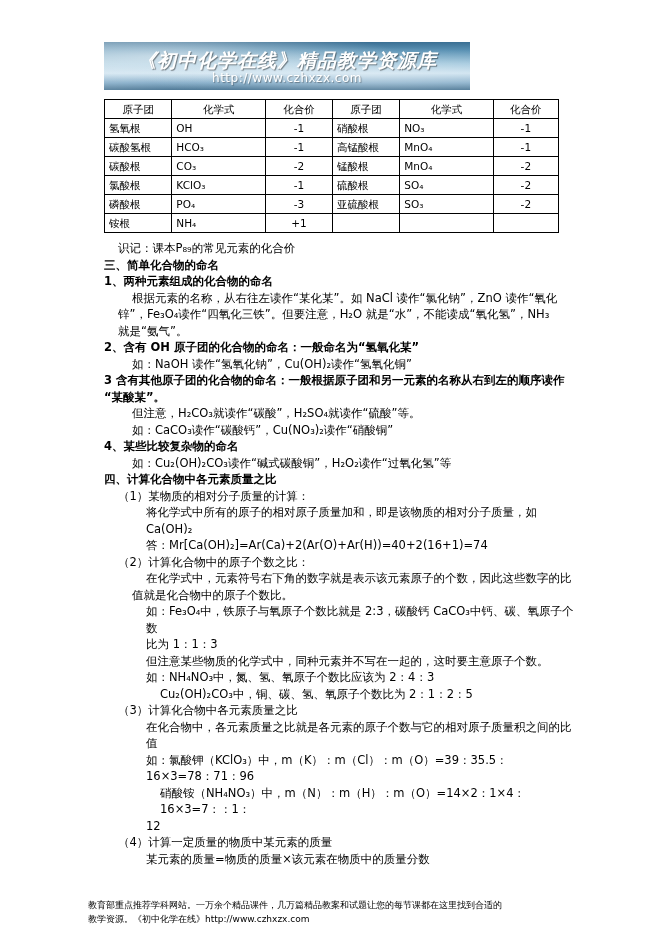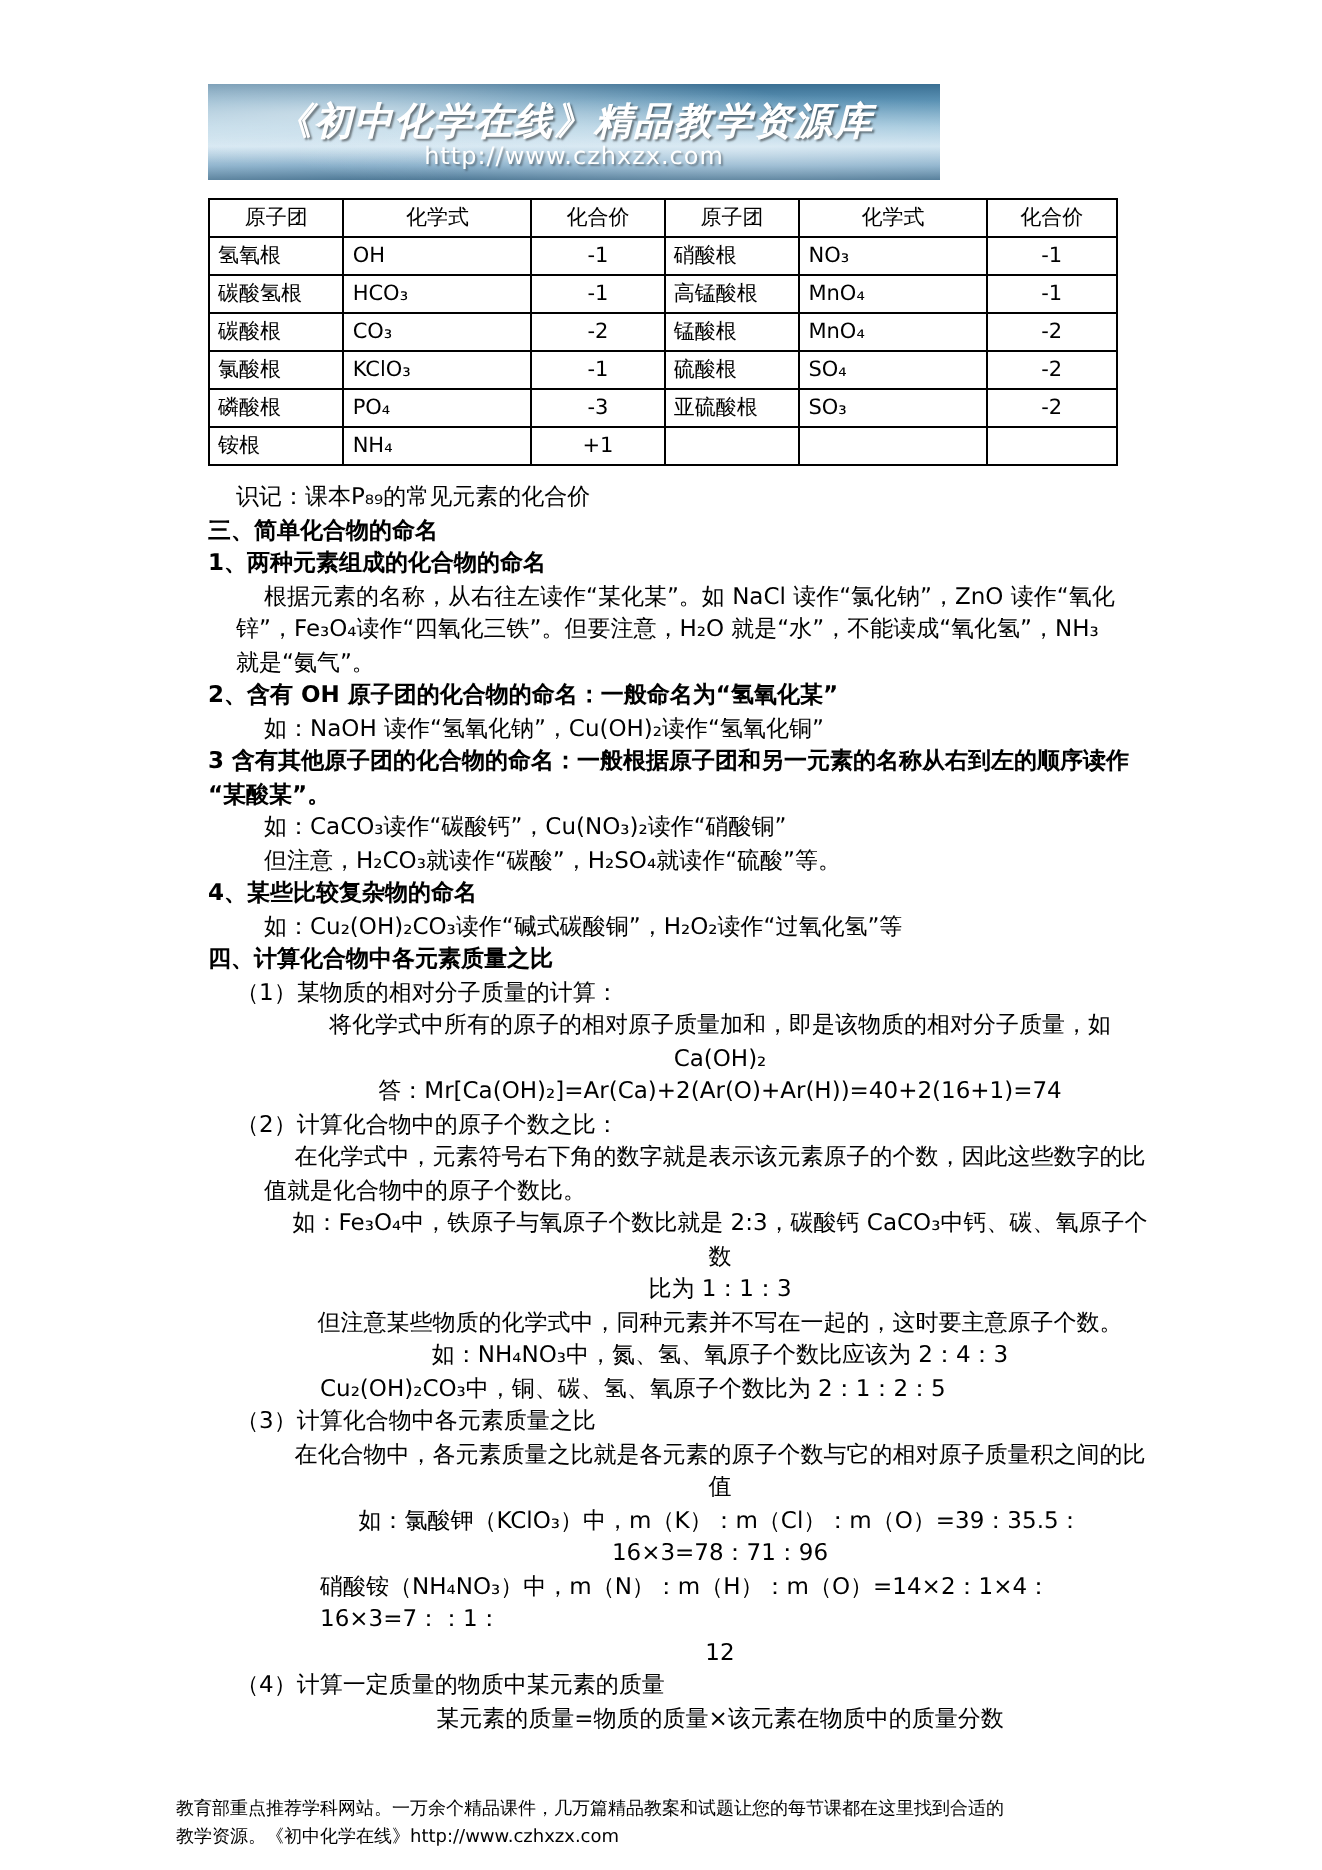--- a/index.html
+++ b/index.html
@@ -100,21 +100,21 @@
     top: 240px;
     width: 470px;
     font-size: 11.5px;
     line-height: 16.5px;
     font-family: "DejaVu Sans", "Liberation Sans", sans-serif;
   }
   .content p { margin: 0; }
   .bold { font-weight: bold; }
   .i2 { padding-left: 14px; }
   .i3 { padding-left: 28px; }
-  .i4 { padding-left: 42px; text-align: center; }
+  .i4 { padding-left: 42px; }
   .i5 { padding-left: 56px; }
   
   .footer {
     position: absolute;
     left: 88px;
     top: 866px;
     width: 500px;
     font-size: 9px;
     line-height: 14px;
     color: #000;
@@ -201,22 +201,22 @@
     <p class="i2">识记：课本P₈₉的常见元素的化合价</p>
     <p class="bold">三、简单化合物的命名</p>
     <p class="bold">1、两种元素组成的化合物的命名</p>
     <p class="i3">根据元素的名称，从右往左读作“某化某”。如 NaCl 读作“氯化钠”，ZnO 读作“氧化</p>
     <p class="i2">锌”，Fe₃O₄读作“四氧化三铁”。但要注意，H₂O 就是“水”，不能读成“氧化氢”，NH₃</p>
     <p class="i2">就是“氨气”。</p>
     <p class="bold">2、含有 OH 原子团的化合物的命名：一般命名为“氢氧化某”</p>
     <p class="i3">如：NaOH 读作“氢氧化钠”，Cu(OH)₂读作“氢氧化铜”</p>
     <p class="bold">3 含有其他原子团的化合物的命名：一般根据原子团和另一元素的名称从右到左的顺序读作</p>
     <p class="bold">“某酸某”。</p>
+    <p class="i3">但注意，H₂CO₃就读作“碳酸”，H₂SO₄就读作“硫酸”等。</p>
     <p class="i3">如：CaCO₃读作“碳酸钙”，Cu(NO₃)₂读作“硝酸铜”</p>
-    <p class="i3">但注意，H₂CO₃就读作“碳酸”，H₂SO₄就读作“硫酸”等。</p>
     <p class="bold">4、某些比较复杂物的命名</p>
     <p class="i3">如：Cu₂(OH)₂CO₃读作“碱式碳酸铜”，H₂O₂读作“过氧化氢”等</p>
     <p class="bold">四、计算化合物中各元素质量之比</p>
     <p class="i2">（1）某物质的相对分子质量的计算：</p>
     <p class="i4">将化学式中所有的原子的相对原子质量加和，即是该物质的相对分子质量，如 Ca(OH)₂</p>
     <p class="i4">答：Mr[Ca(OH)₂]=Ar(Ca)+2(Ar(O)+Ar(H))=40+2(16+1)=74</p>
     <p class="i2">（2）计算化合物中的原子个数之比：</p>
     <p class="i4">在化学式中，元素符号右下角的数字就是表示该元素原子的个数，因此这些数字的比</p>
     <p class="i3">值就是化合物中的原子个数比。</p>
     <p class="i4">如：Fe₃O₄中，铁原子与氧原子个数比就是 2:3，碳酸钙 CaCO₃中钙、碳、氧原子个数</p>

